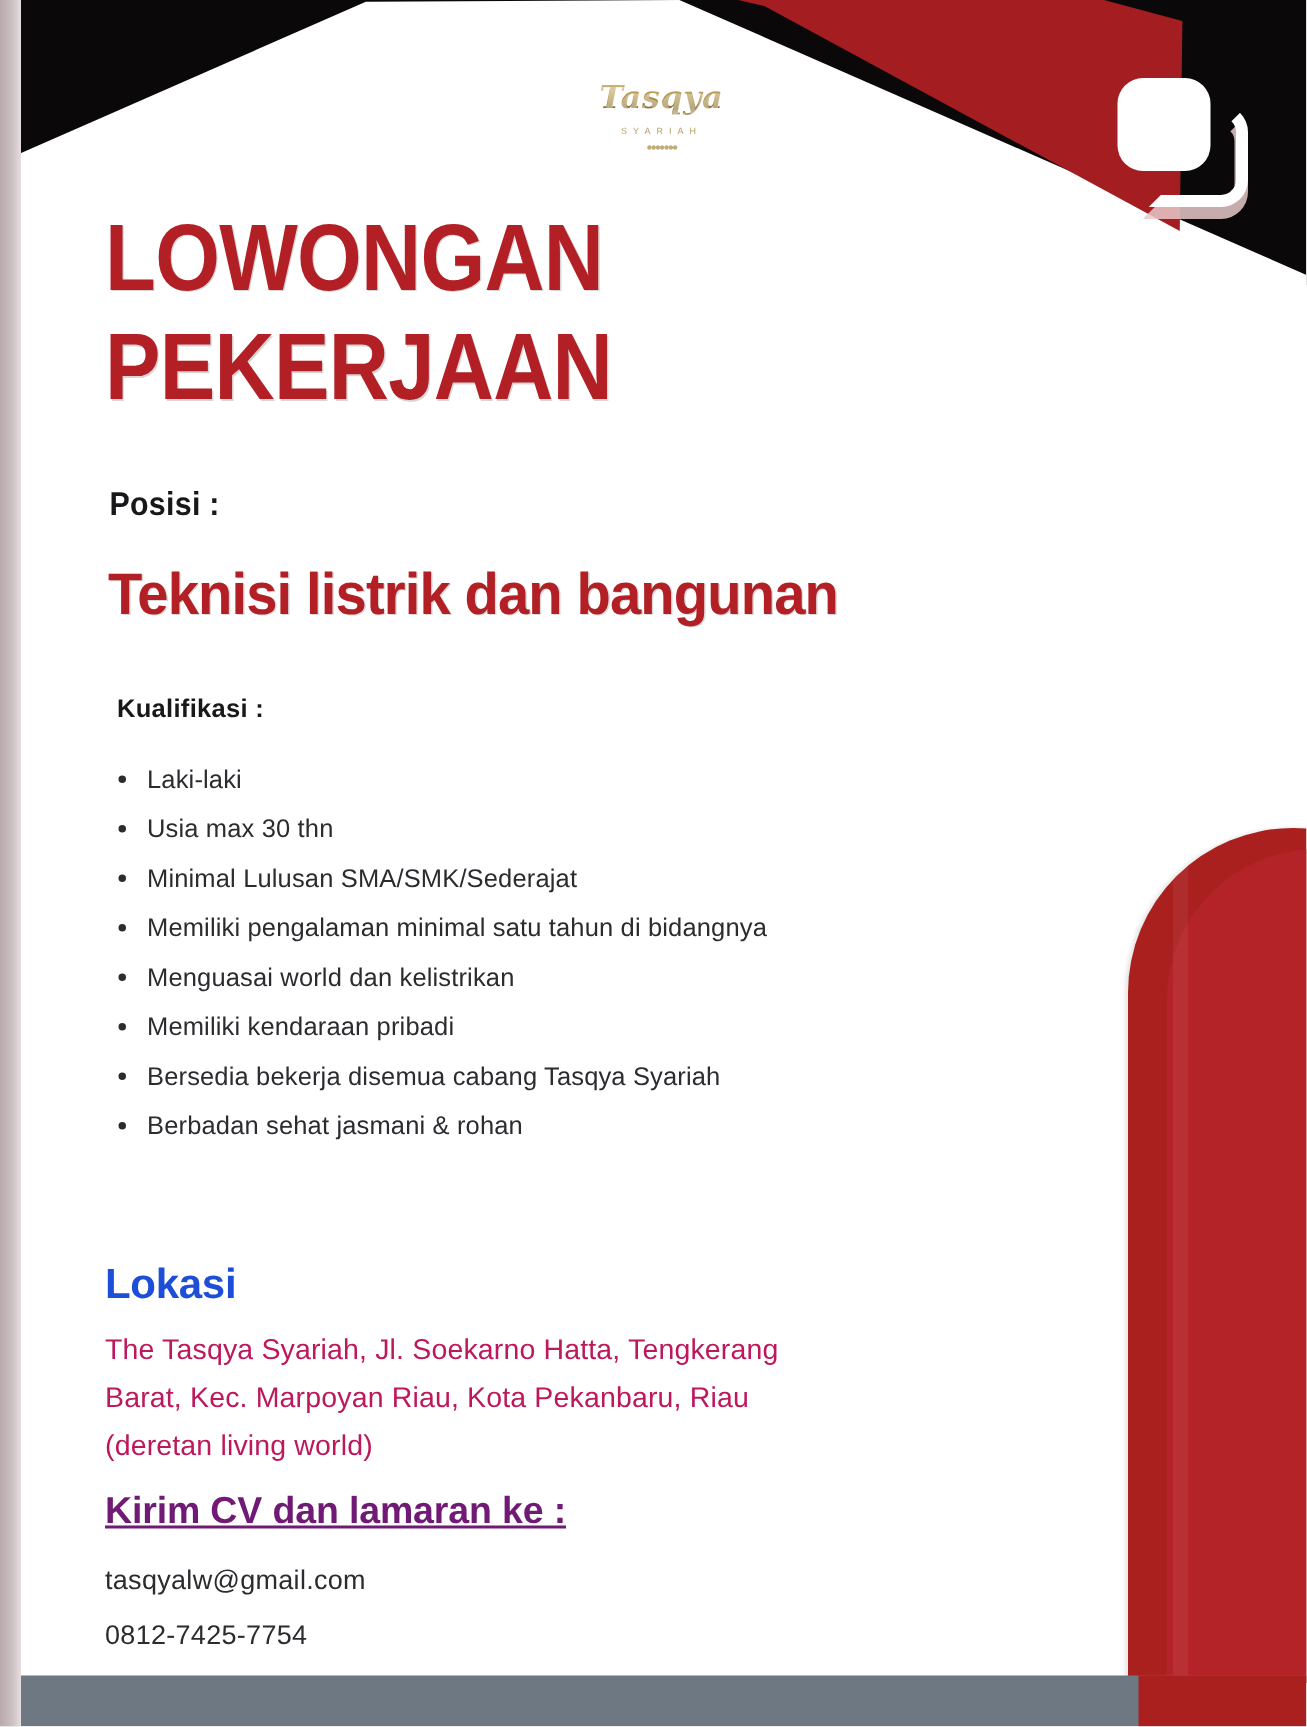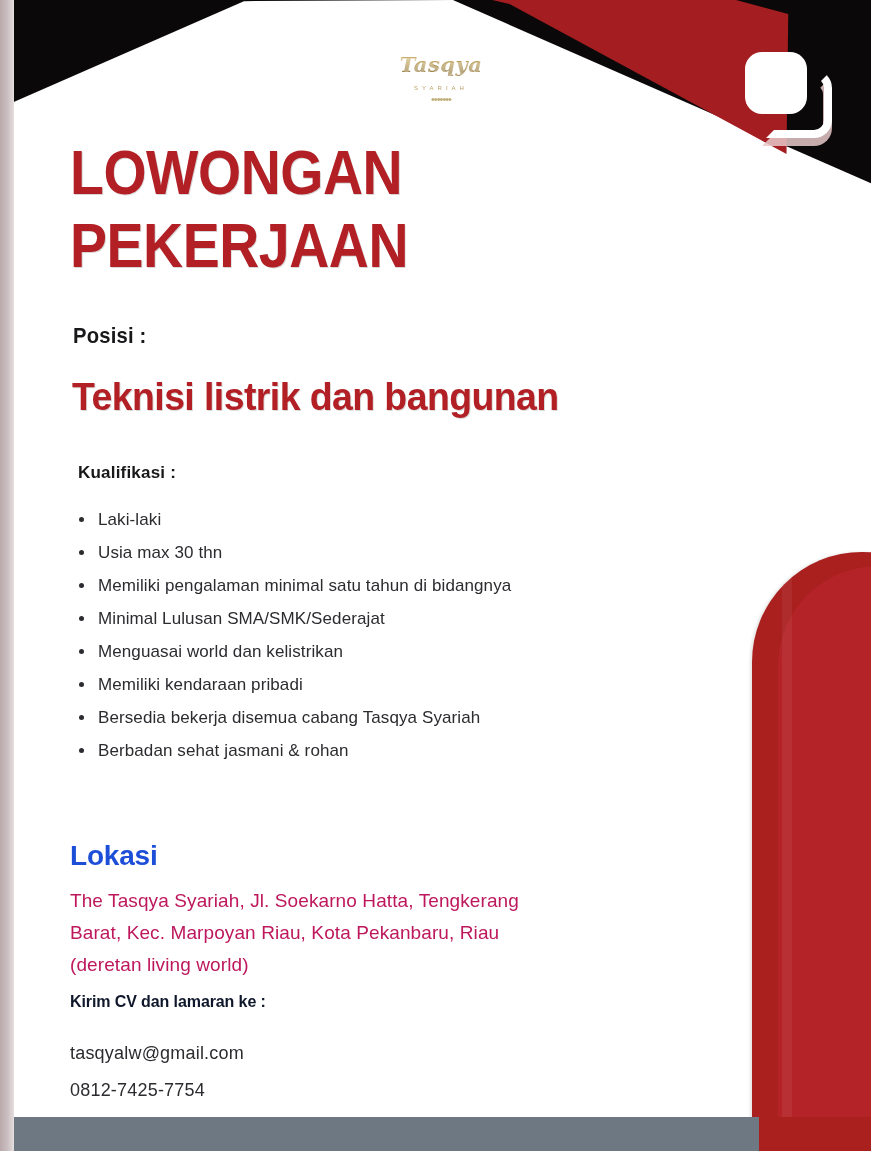--- a/index.html
+++ b/index.html
@@ -187,22 +187,23 @@
   }
   .lokasi-lines{
     position:absolute; left:70px; top:885px; width:560px;
   }
   .lokasi-lines div{
     font-size:19px; color:#be185d; line-height:32px; letter-spacing:.1px;
   }
 
   .kirim-title{
     position:absolute; left:70px; top:993px;
-    font-weight:700; font-size:16px; color:#0f172a;
+    font-weight:700; font-size:25px; color:#701a75;
     letter-spacing:-.1px;
+    text-decoration:underline;
   }
   .contact-lines{
     position:absolute; left:70px; top:1035px;
   }
   .contact-lines div{
     font-size:18px; color:#2c2c30; line-height:37px; letter-spacing:.2px;
   }
 </style>
 </head>
 <body>
@@ -240,22 +241,22 @@
       <span>PEKERJAAN</span>
     </div>
 
     <div class="posisi-label">Posisi :</div>
     <div class="posisi-value">Teknisi listrik dan bangunan</div>
 
     <div class="kualifikasi-label">Kualifikasi :</div>
     <ul class="quals">
         <li><span class="dot"></span><span>Laki-laki</span></li>
         <li><span class="dot"></span><span>Usia max 30 thn</span></li>
+        <li><span class="dot"></span><span>Minimal Lulusan SMA/SMK/Sederajat</span></li>
         <li><span class="dot"></span><span>Memiliki pengalaman minimal satu tahun di bidangnya</span></li>
-        <li><span class="dot"></span><span>Minimal Lulusan SMA/SMK/Sederajat</span></li>
         <li><span class="dot"></span><span>Menguasai world dan kelistrikan</span></li>
         <li><span class="dot"></span><span>Memiliki kendaraan pribadi</span></li>
         <li><span class="dot"></span><span>Bersedia bekerja disemua cabang Tasqya Syariah</span></li>
         <li><span class="dot"></span><span>Berbadan sehat jasmani &amp; rohan</span></li>
       </ul>
 
     <div class="lokasi-title">Lokasi</div>
     <div class="lokasi-lines">
         <div>The Tasqya Syariah, Jl. Soekarno Hatta, Tengkerang</div>
         <div>Barat, Kec. Marpoyan Riau, Kota Pekanbaru, Riau</div>

